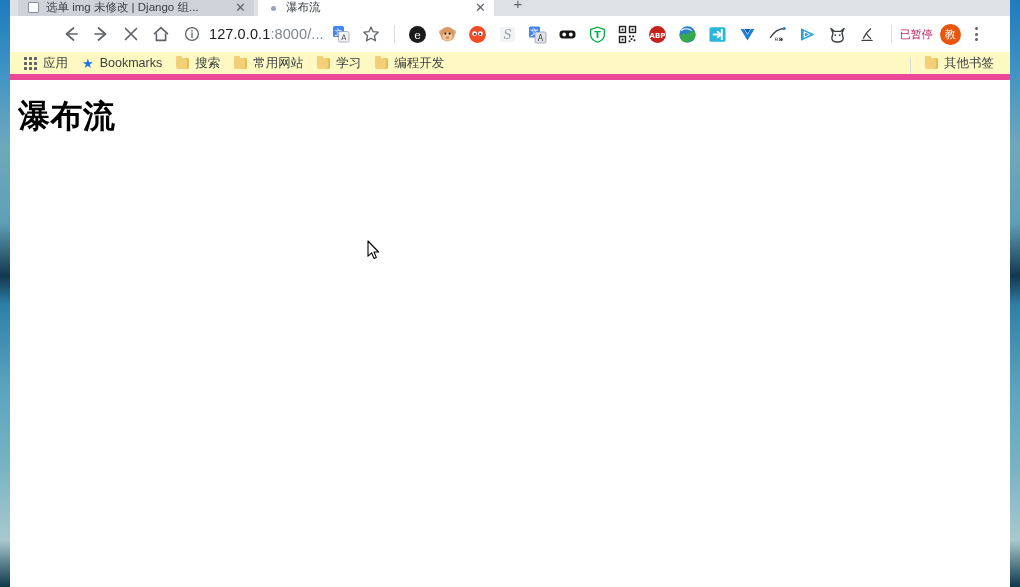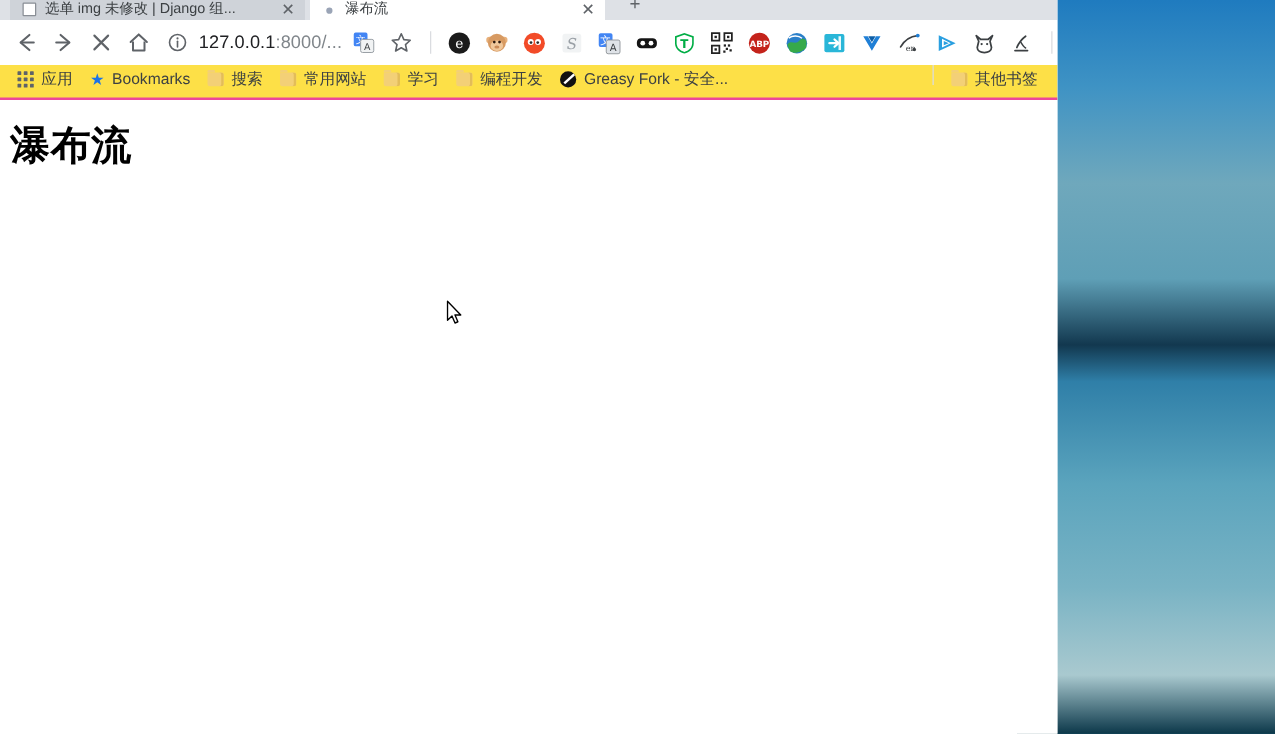--- a/index.html
+++ b/index.html
@@ -28,23 +28,23 @@
         #2f7fa8 52%,
         #5ba4bd 66%,
         #79b3c4 80%,
         #a9c9cf 92%,
         #0c384a 100%);
   }
 
   
   .browser {
     position: absolute;
-    left: 0;
+    left: 10px;
     top: 0;
-    width: 846px;
+    width: 1000px;
     height: 587px;
     background: #ffffff;
     overflow: hidden;
   }
 
   
   .tabstrip {
     position: relative;
     height: 16px;
     background: #dee1e6;
@@ -113,20 +113,21 @@
   }
 
   
   .toolbar {
     height: 36px;
     background: #ffffff;
     display: flex;
     align-items: center;
     padding: 0 6px;
     box-sizing: border-box;
+    margin-left: 40px;
   }
   .navbtn {
     width: 30px; height: 30px;
     display: flex; align-items: center; justify-content: center;
     flex: 0 0 30px;
   }
   .navbtn svg { display: block; }
 
   .omnibox {
     flex: 0 0 auto;
@@ -187,26 +188,26 @@
     align-items: center; justify-content: center;
     gap: 2.5px;
     margin-left: 4px;
     flex: 0 0 24px;
   }
   .kebab i { width: 3px; height: 3px; border-radius: 50%; background: #5f6368; display: block; }
 
   
   .bookmarks {
     height: 28px;
-    background: #fde047;
+    background: #fef9c3;
     display: flex;
-    align-items: flex-start;
+    align-items: flex-end;
     padding: 0 8px;
     box-sizing: border-box;
-    border-bottom: 2px solid #ec4899;
+    border-bottom: 6px solid #ec4899;
   }
   .bm {
     display: flex;
     align-items: center;
     height: 22px;
     padding: 0 6px;
     margin-right: 2px;
     border-radius: 4px;
     flex: 0 0 auto;
   }
@@ -564,24 +565,20 @@
       <span class="folder"></span>
       <span class="bm-label">学习</span>
     </div>
 
     <div class="bm">
       <span class="folder"></span>
       <span class="bm-label">编程开发</span>
     </div>
 
 
-    <div class="bm">
-      <span class="greasy"></span>
-      <span class="bm-label">Greasy Fork - 安全...</span>
-    </div>
 
     <div class="bm-spacer"></div>
     <div class="bm-sep"></div>
 
     <div class="bm">
       <span class="folder"></span>
       <span class="bm-label">其他书签</span>
     </div>
   </div>
 

